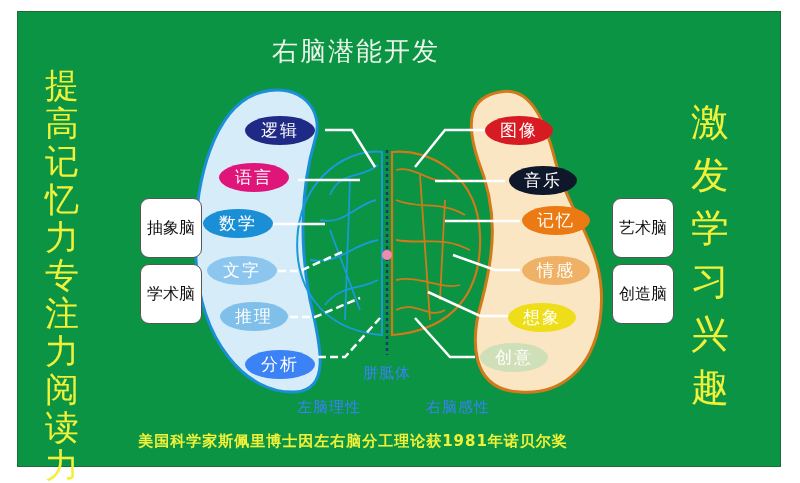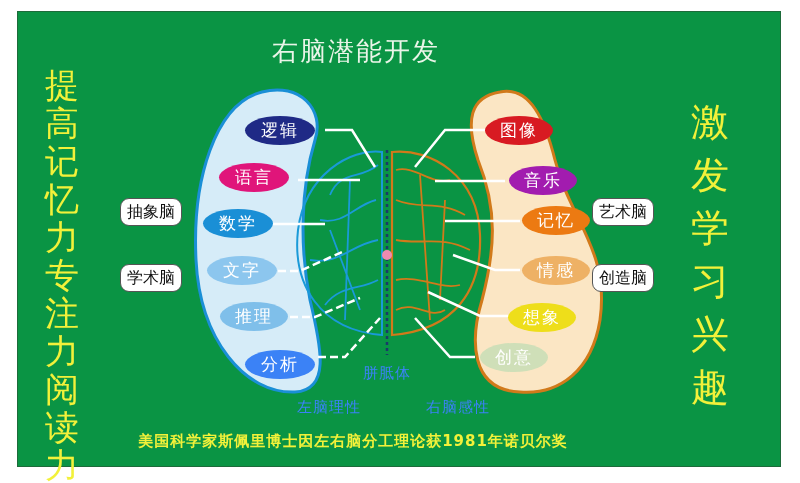--- a/index.html
+++ b/index.html
@@ -5,21 +5,21 @@
   html,body{margin:0;padding:0;background:#fff;}
   body{width:800px;height:483px;position:relative;overflow:hidden;font-family:"DejaVu Sans","Liberation Sans",sans-serif;}
   .panel{position:absolute;left:17px;top:11px;width:764px;height:456px;background:#0a9444;border:1px solid #1d6b3a;box-sizing:border-box;}
   .title{position:absolute;left:0;width:712px;top:34px;text-align:center;color:#eaf5e8;font-size:26px;letter-spacing:2px;}
   .vert{position:absolute;color:#f2f13a;font-size:34px;line-height:38px;width:40px;text-align:center;}
   .vert span{display:block;}
   .vleft{left:42px;top:66px;}
   .vright{left:690px;top:96px;font-size:38px;line-height:53px;}
   .footer{position:absolute;left:0;width:668px;top:432px;text-align:center;color:#f2f13a;font-size:15px;font-weight:bold;letter-spacing:1px;padding-left:19px;}
   .pill{position:absolute;height:29px;border-radius:50%;color:#fff;font-size:17px;line-height:29px;text-align:center;letter-spacing:2px;}
-  .tag{position:absolute;height:26px;padding:0 6px;background:#fff;border:1px solid #555;border-radius:9px;color:#111;font-size:16px;line-height:26px;}
+  .tag{position:absolute;height:26px;padding:16px 6px;background:#fff;border:1px solid #555;border-radius:9px;color:#111;font-size:16px;line-height:26px;margin-left:20px;}
   .cap{position:absolute;color:#3b82f6;font-size:15px;letter-spacing:1px;}
   svg.art{position:absolute;left:0;top:0;}
 </style>
 </head>
 <body>
 
 <div class="panel"></div>
 
 <svg class="art" width="800" height="483">
 
@@ -80,21 +80,21 @@
 </div>
 
 <div class="pill" style="left:245px;top:116px;width:70px;background:#1f2a86;">逻辑</div>
 <div class="pill" style="left:219px;top:163px;width:70px;background:#e0157a;">语言</div>
 <div class="pill" style="left:203px;top:209px;width:70px;background:#1a8fd6;">数学</div>
 <div class="pill" style="left:207px;top:256px;width:70px;background:#8cc6ee;">文字</div>
 <div class="pill" style="left:220px;top:302px;width:68px;background:#7fbfea;">推理</div>
 <div class="pill" style="left:245px;top:350px;width:70px;background:#3b82f6;">分析</div>
 
 <div class="pill" style="left:485px;top:116px;width:68px;background:#d81a22;">图像</div>
-<div class="pill" style="left:509px;top:166px;width:68px;background:#a21caf;">音乐</div>
+<div class="pill" style="left:509px;top:166px;width:68px;background:#0f172a;">音乐</div>
 <div class="pill" style="left:522px;top:206px;width:68px;background:#ec7a12;">记忆</div>
 <div class="pill" style="left:522px;top:256px;width:68px;background:#eeb165;">情感</div>
 <div class="pill" style="left:508px;top:303px;width:68px;background:#eede1a;">想象</div>
 <div class="pill" style="left:480px;top:343px;width:68px;background:#cfdfb8;">创意</div>
 
 <div class="tag" style="left:120px;top:198px;">抽象脑</div>
 <div class="tag" style="left:120px;top:264px;">学术脑</div>
 <div class="tag" style="left:592px;top:198px;">艺术脑</div>
 <div class="tag" style="left:592px;top:264px;">创造脑</div>
 

